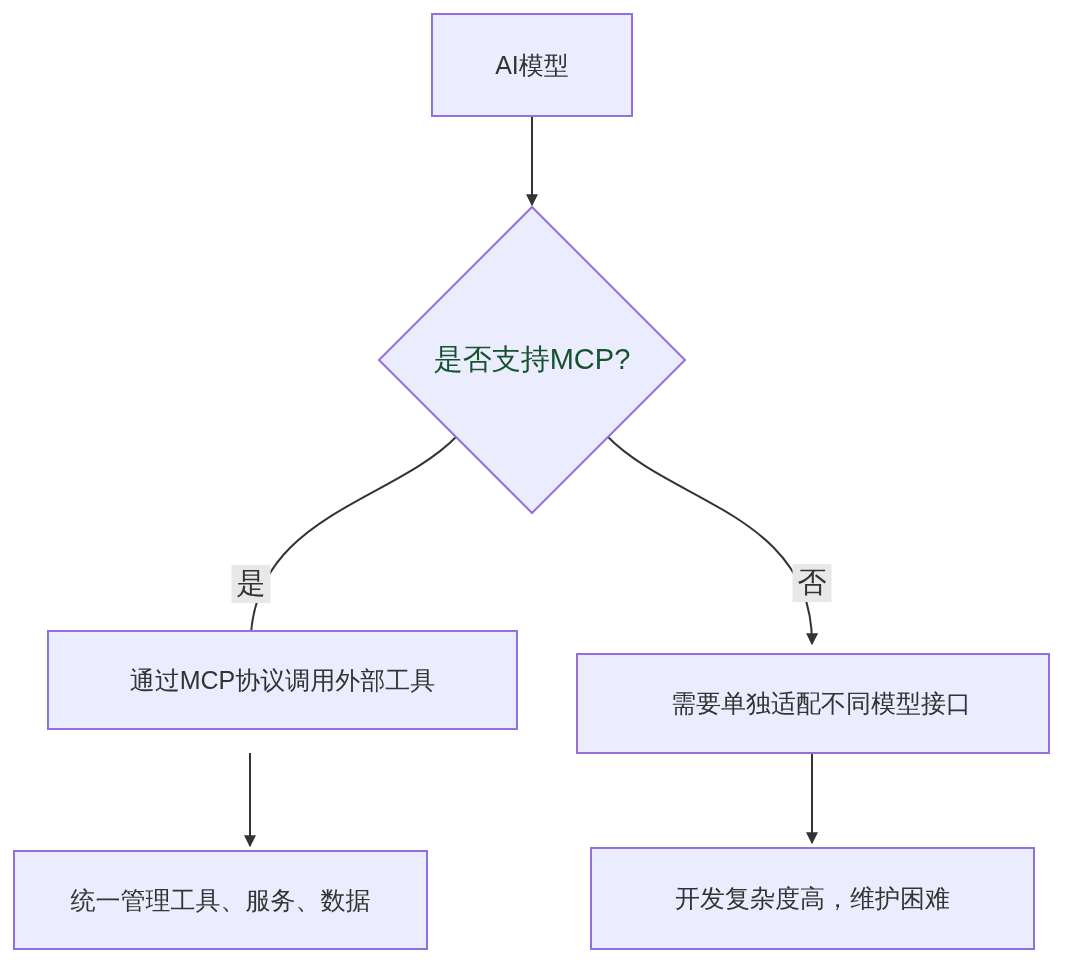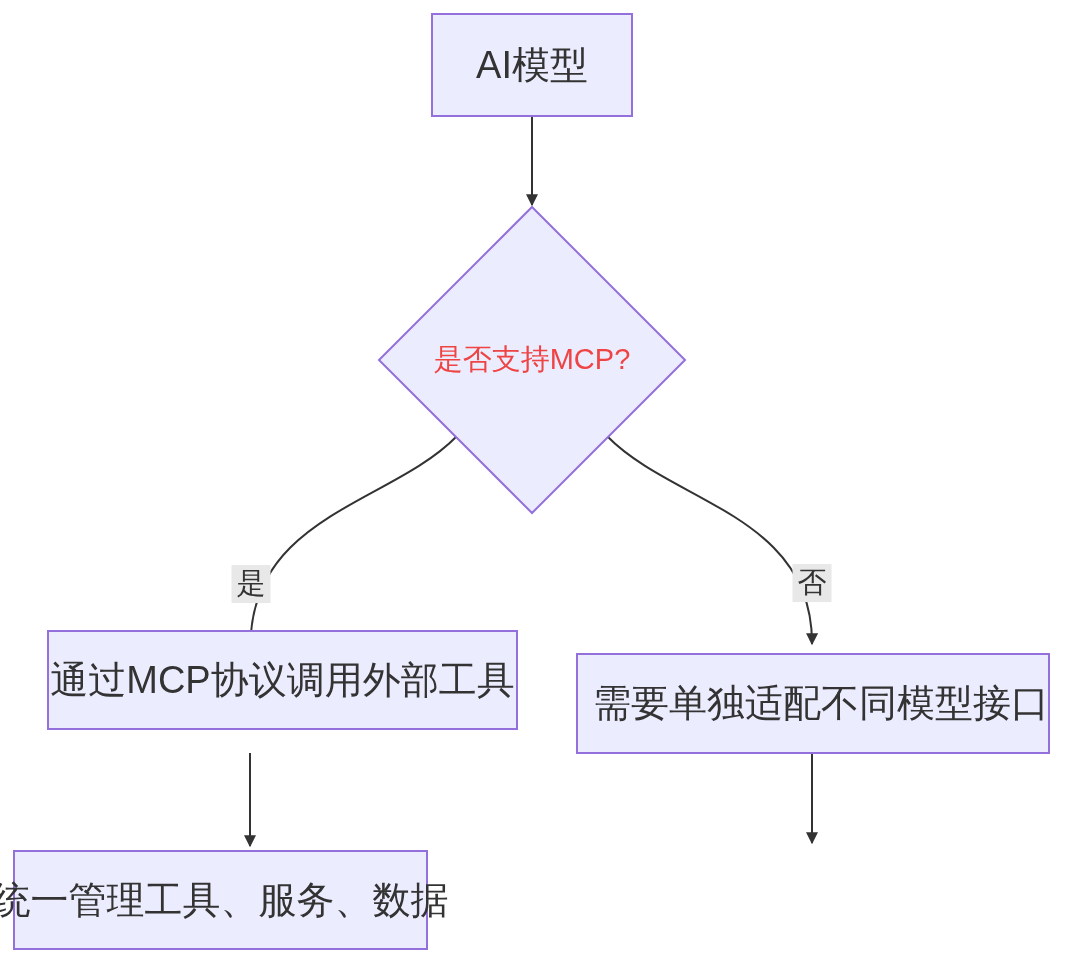--- a/index.html
+++ b/index.html
@@ -24,30 +24,30 @@
   }
   .node {
     position: absolute;
     background: #ECECFF;
     border: 2px solid #9370DB;
     box-sizing: border-box;
     display: flex;
     align-items: center;
     justify-content: center;
     color: #333333;
-    font-size: 38px;
+    font-size: 25px;
     text-align: center;
     white-space: nowrap;
   }
   .diamond-label {
     position: absolute;
     display: flex;
     align-items: center;
     justify-content: center;
-    color: #ef4444;
+    color: #14532d;
     font-size: 29px;
     text-align: right;
     white-space: nowrap;
   }
   .edge-label {
     position: absolute;
     transform: translate(-50%, -50%);
     background: #e8e8e8;
     color: #333333;
     font-size: 29px;
@@ -96,14 +96,15 @@
   <div class="edge-label" id="label-yes">是</div>
 
   <div class="edge-label" id="label-no">否</div>
 
   <div class="node" id="node-yes-action">通过MCP协议调用外部工具</div>
 
   <div class="node" id="node-no-action">需要单独适配不同模型接口</div>
 
   <div class="node" id="node-yes-result">统一管理工具、服务、数据</div>
 
+  <div class="node" id="node-no-result">开发复杂度高，维护困难</div>
 
 </div>
 
 </body></html>

